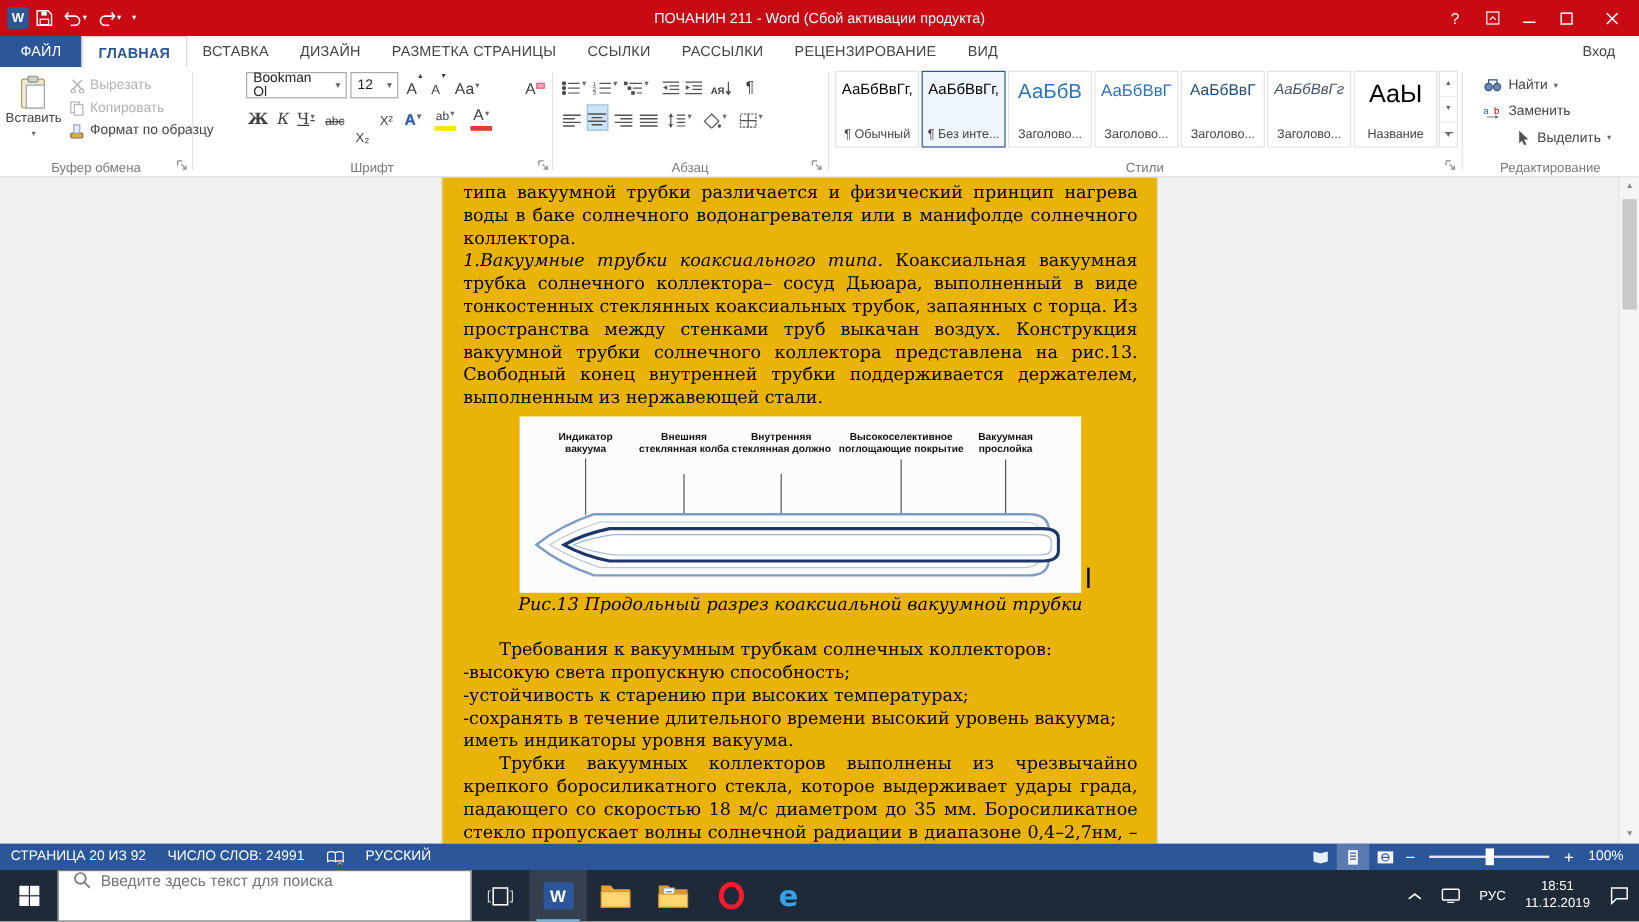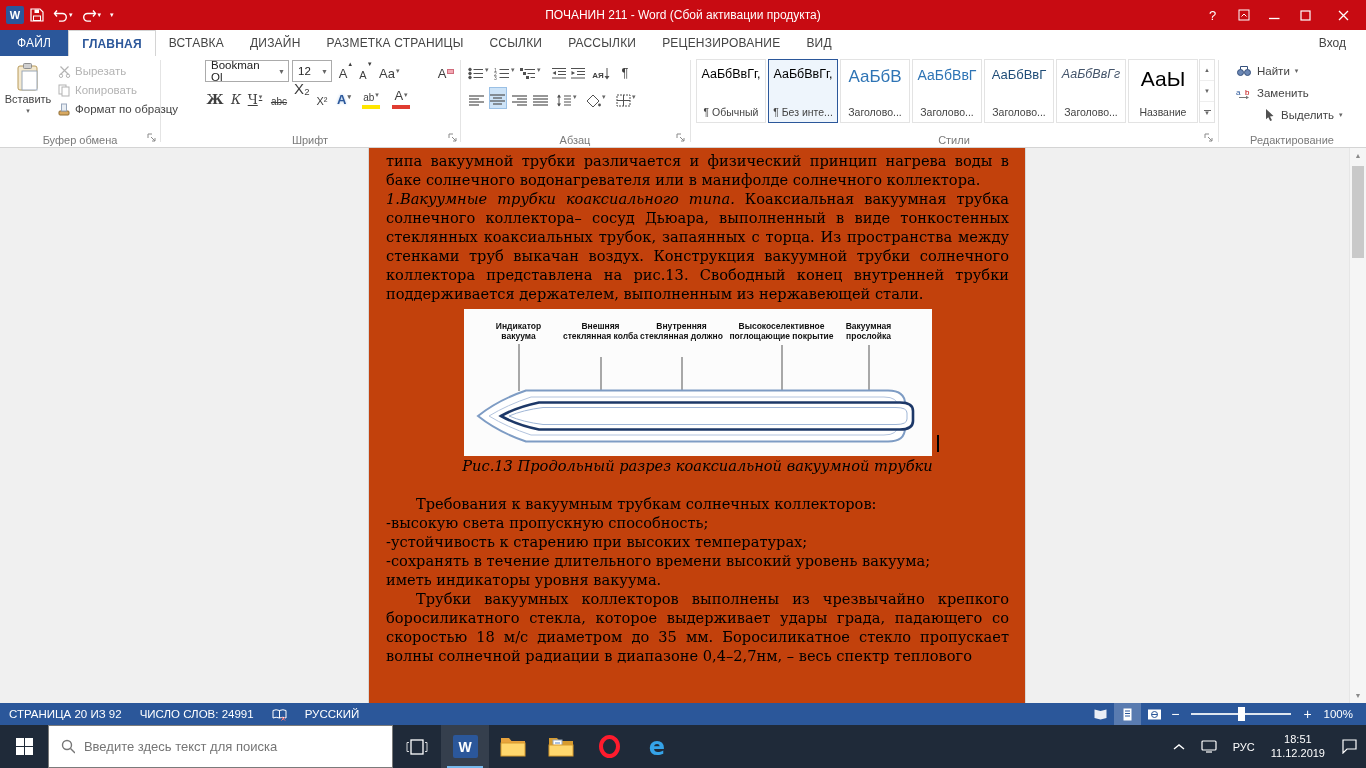--- a/index.html
+++ b/index.html
@@ -41,21 +41,21 @@
   .scard{position:absolute;top:3px;width:70px;height:64px;border:1px solid #e3e3e3;background:#fff;display:flex;flex-direction:column;align-items:center;padding-top:7px;overflow:hidden}
   .scard.sel{border:1px solid #2B579A;background:#eef5fc}
   .sample{font-size:12.5px;white-space:nowrap;color:#000}
   .sname{margin-top:auto;margin-bottom:4px;font-size:10.5px;color:#444;white-space:nowrap}
   .gscroll{position:absolute;left:1199px;top:3px;width:16px;height:64px;border:1px solid #e3e3e3;display:flex;flex-direction:column}
   .gsb{flex:1;display:flex;align-items:center;justify-content:center;font-size:6px;color:#666;border-bottom:1px solid #eee}
   .erow{position:absolute;display:flex;align-items:center;gap:5px;font-size:11.5px;color:#444;white-space:nowrap}
 
   
   #docarea{position:absolute;left:0;top:148px;width:1366px;height:555px;background:#f0f0f0}
-  #page{position:absolute;left:368px;top:0;width:658px;height:555px;background:#c2410c;border-left:1px solid #d8d8d8;border-right:1px solid #d8d8d8;overflow:hidden}
+  #page{position:absolute;left:368px;top:0;width:597px;height:555px;background:#eab308;border-left:1px solid #d8d8d8;border-right:1px solid #d8d8d8;overflow:hidden}
   #pagetext{padding:3px 16px 0 17px;font-family:"DejaVu Serif",serif;font-size:14.6px;line-height:19px;color:#000;text-align:justify}
   #pagetext p{margin:0}
   .ind{text-indent:30px}
   .gap{height:19px}
   .figure{position:relative;width:468px;height:147px;margin:6px auto 0;background:#fcfcfc}
   .fig-label{position:absolute;top:12px;font-family:"Liberation Sans",sans-serif;font-size:8.5px;font-weight:bold;line-height:1.2;text-align:center;color:#111}
   .caption{text-align:center;font-style:italic}
   .cursor{position:absolute;right:-7px;bottom:4px;width:2px;height:17px;background:#000}
   #vscroll{position:absolute;left:1349px;top:148px;width:17px;height:555px;background:#f5f5f5;border-left:1px solid #e6e6e6}
   .sarrow{position:absolute;left:0;width:16px;height:15px;display:flex;align-items:center;justify-content:center;color:#8a8a8a;font-size:7px}
@@ -68,21 +68,21 @@
   .viewbtn{width:27px;height:100%;display:flex;align-items:center;justify-content:center}
   .viewbtn.active{background:rgba(255,255,255,.22)}
   .zoomtrack{width:100px;height:2px;background:rgba(255,255,255,.85);position:relative;margin:0 9px}
   .zoomthumb{position:absolute;left:47px;top:-6px;width:7px;height:14px;background:#fff}
   .zoombtn{padding:0 3px;font-size:14px}
   .zoomlabel{padding:0 13px 0 9px}
 
   
   #taskbar{position:absolute;left:0;top:725px;width:1366px;height:43px;background:#1F2A39;display:flex;align-items:stretch;color:#fff}
   .tbtn{width:48px;display:flex;align-items:center;justify-content:center}
-  #tsearch{width:345px;background:#fff;display:flex;align-items:center;gap:9px;padding:12px 12px;border:1px solid #7b7b7b}
+  #tsearch{width:345px;background:#fff;display:flex;align-items:flex-start;gap:9px;padding:0 12px;border:1px solid #7b7b7b}
   #tsearch input{border:none;outline:none;font-size:13px;color:#444;width:100%;font-family:"Liberation Sans",sans-serif;background:transparent}
   .appslot{width:48px;display:flex;align-items:center;justify-content:center;position:relative}
   .appslot.active{background:rgba(255,255,255,.10)}
   .appslot.active::after{content:"";position:absolute;left:6px;right:6px;bottom:0;height:2px;background:#76B9ED}
   .wicon{width:25px;height:23px;background:#2B579A;border-radius:2px;color:#fff;font-weight:bold;font-size:14px;display:flex;align-items:center;justify-content:center}
   .opera{width:21px;height:23px;border:4px solid #FF1B2D;border-radius:50%}
   .edge{font-size:24px;font-weight:bold;color:#35A3E8;font-family:"DejaVu Sans",sans-serif;line-height:1}
   .tray{margin-left:auto;display:flex;align-items:center;height:100%}
   .trayitem{padding:0 8px;height:100%;display:flex;align-items:center;justify-content:center;font-size:11px}
   .clock{flex-direction:column;line-height:13.5px;text-align:left}
@@ -233,21 +233,21 @@
     <div class="rb" style="left:227px;top:31px;font-style:italic;font-family:'DejaVu Serif',serif">
         <span>К</span>
       </div>
     <div class="rb" style="left:246px;top:31px;text-decoration:underline;font-family:'DejaVu Serif',serif">
         <span>Ч</span>
         <span class="dd" style="text-decoration:none">▾</span>
       </div>
     <div class="rb" style="left:270px;top:31px;text-decoration:line-through;font-size:10px">
         <span>abc</span>
       </div>
-    <div class="rb" style="left:293px;top:21px;font-size:15px">
+    <div class="rb" style="left:293px;top:45px;font-size:11px">
         <span>X₂</span>
       </div>
     <div class="rb" style="left:313px;top:31px;font-size:11px">
         <span>X²</span>
       </div>
     <div class="rb" style="left:335px;top:31px;color:#2B579A;font-weight:bold;text-shadow:0 0 3px #a9c6e8">
         <span>А</span>
         <span class="dd" style="color:#666;text-shadow:none">▾</span>
       </div>
     <div class="rb" style="left:362px;top:31px;font-size:10px;border-bottom:4px solid #ffe600">

